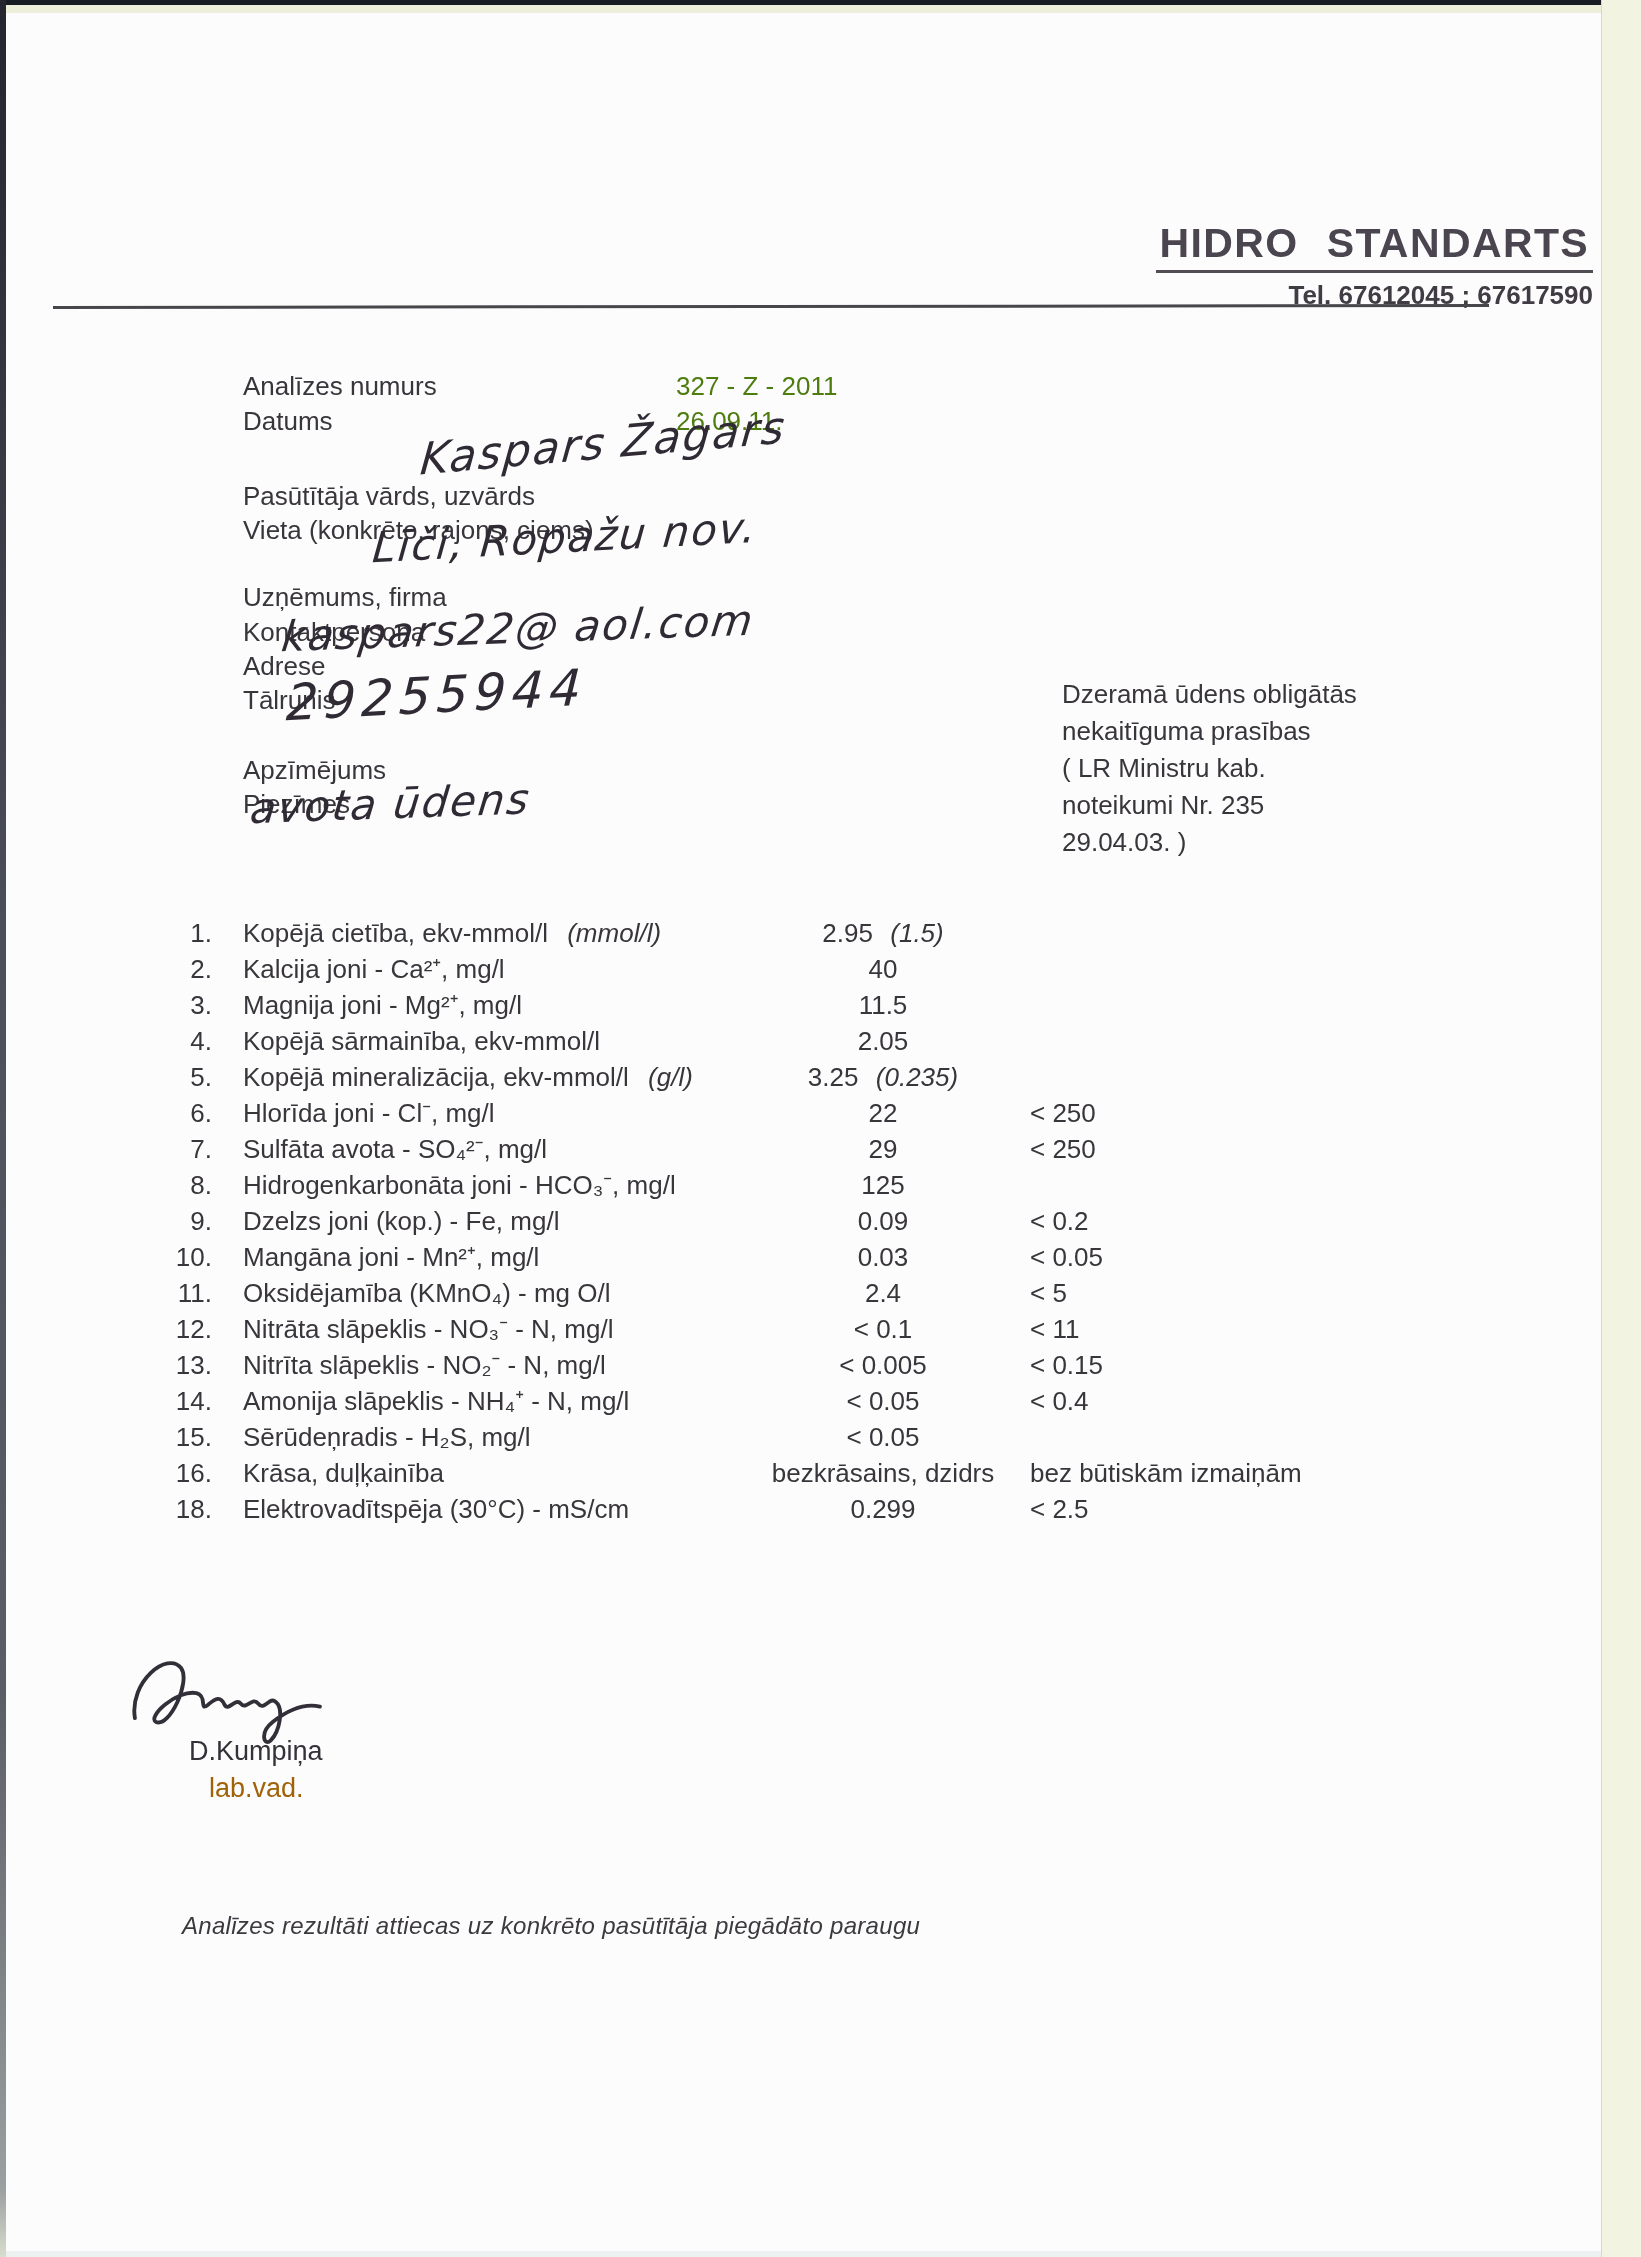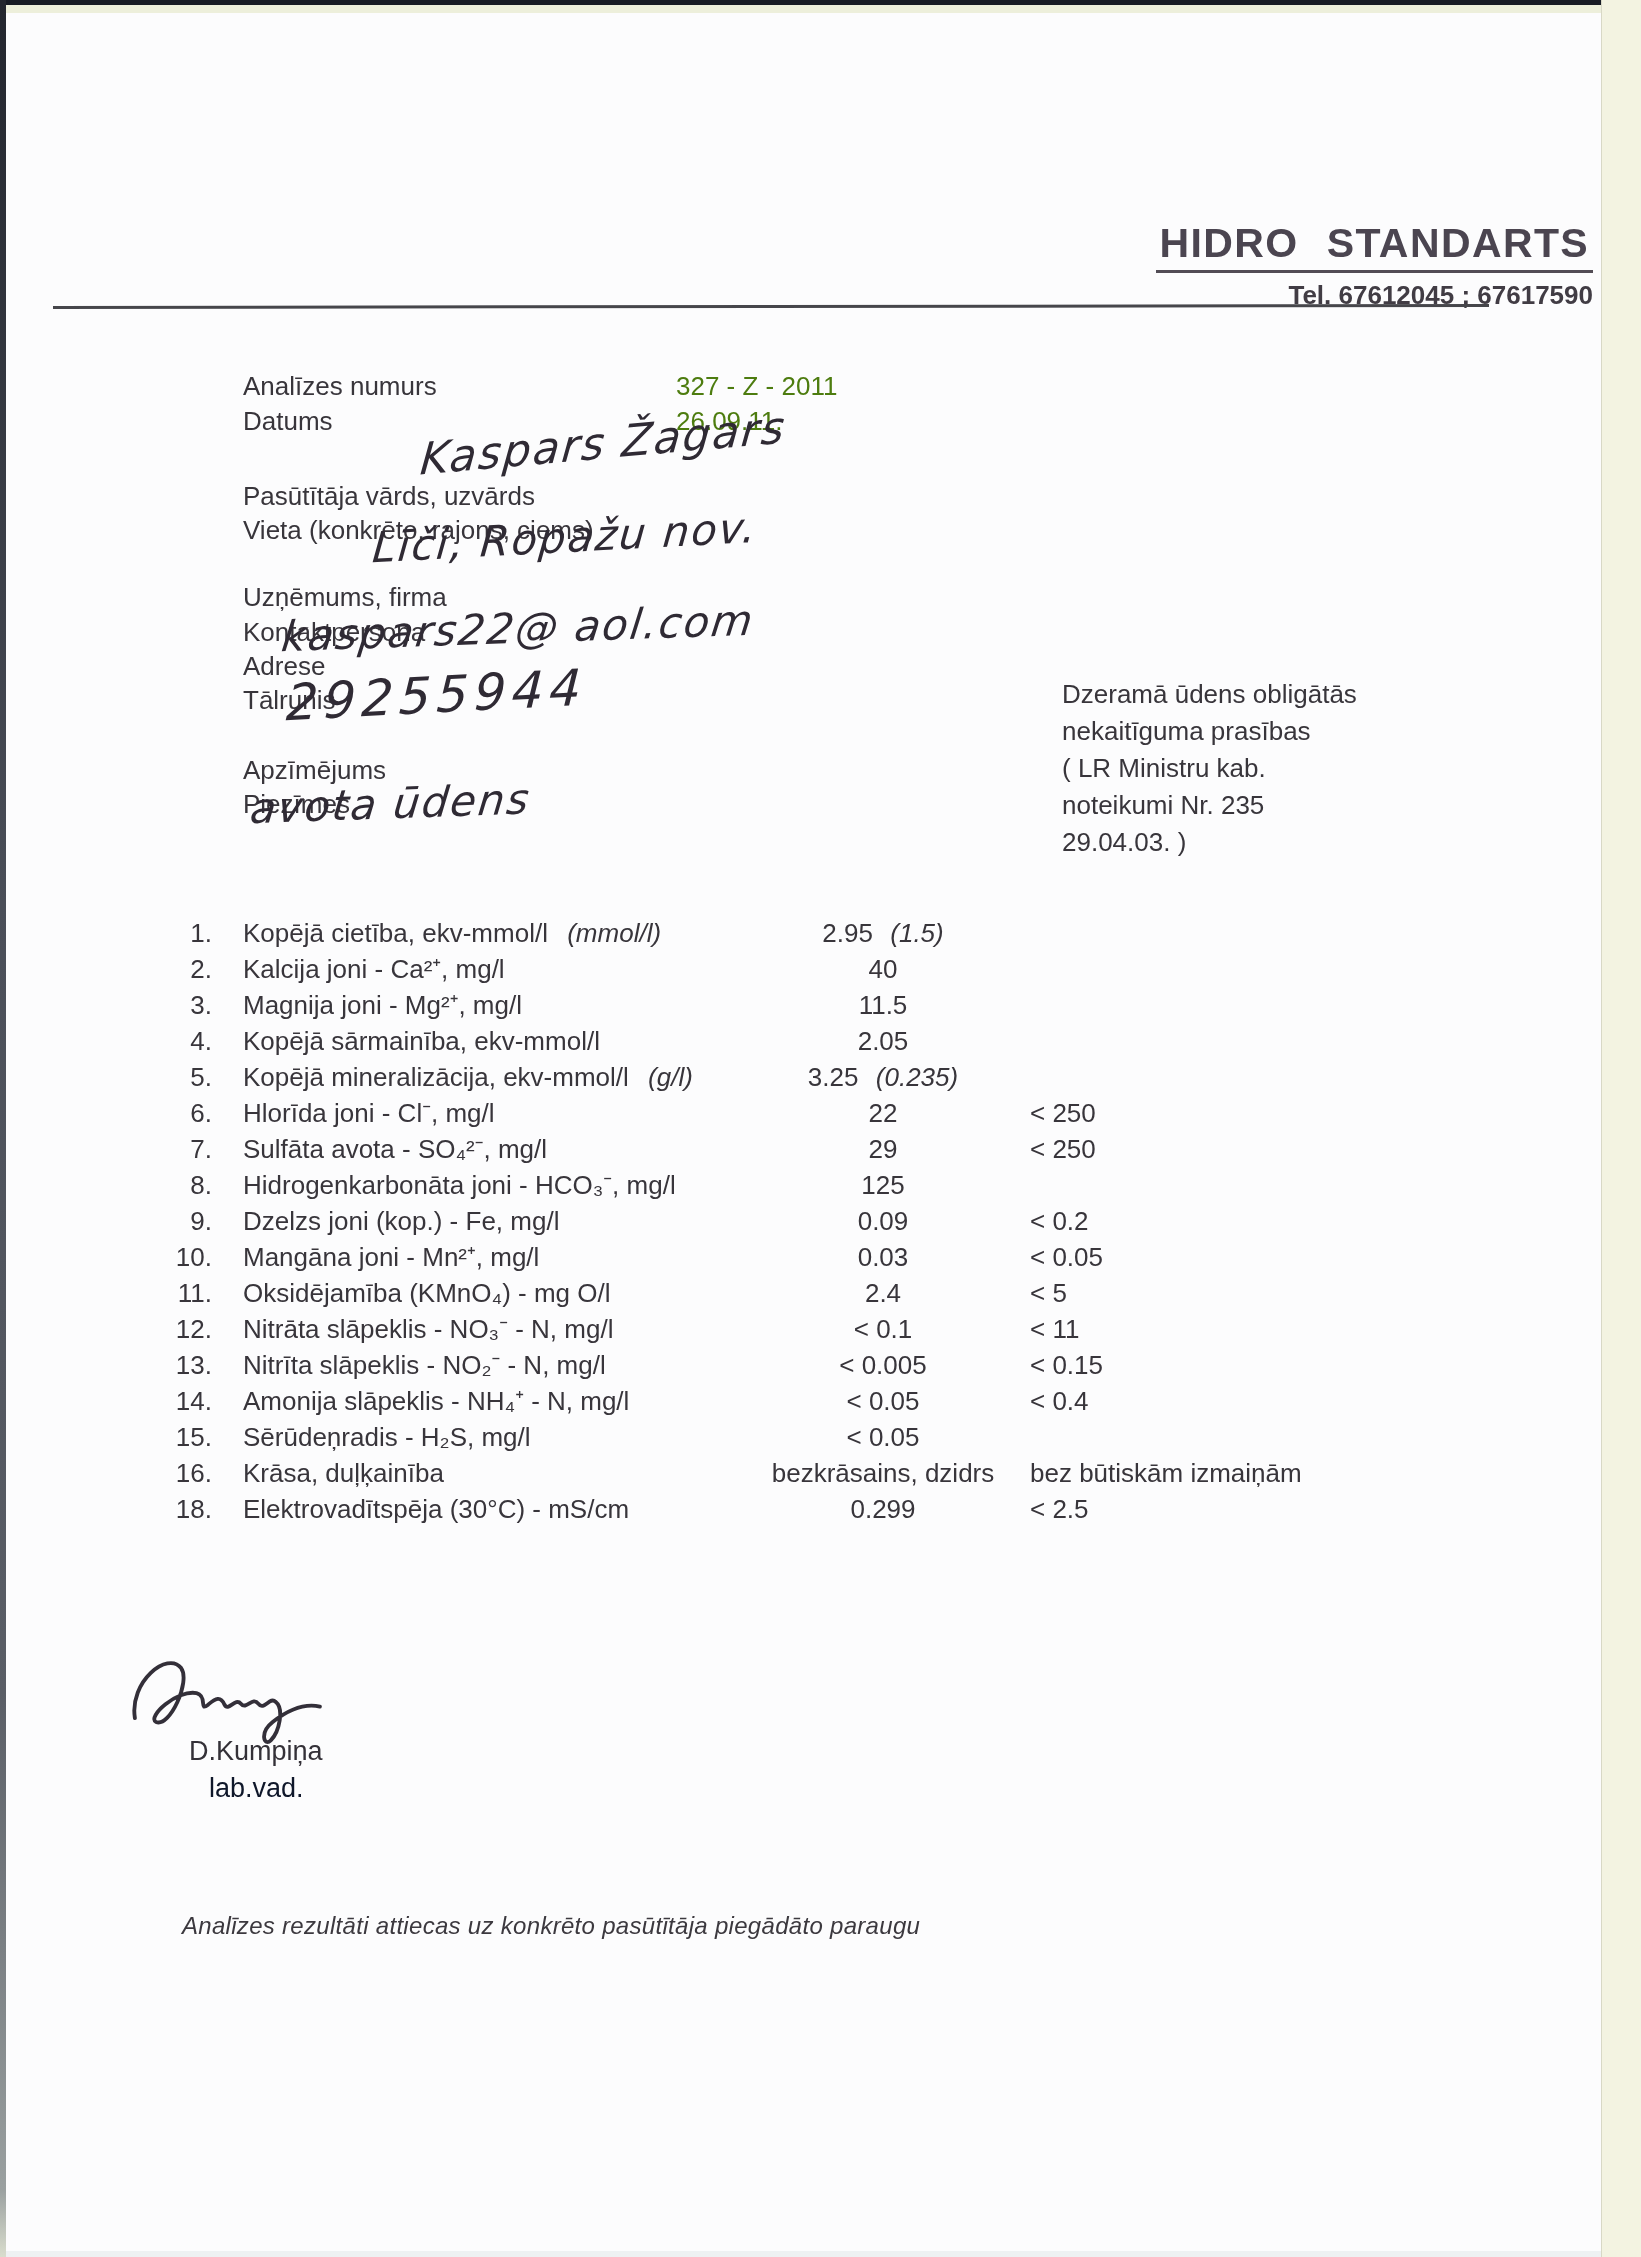--- a/index.html
+++ b/index.html
@@ -65,21 +65,21 @@
   .c-num{position:absolute;left:135px;width:77px;text-align:right;}
   .c-label{position:absolute;left:243px;white-space:nowrap;}
   .c-note:not(:empty){font-style:italic;margin-left:19.3px;}
   .c-value{position:absolute;left:690px;width:386px;text-align:center;white-space:nowrap;}
   .c-vnote:not(:empty){font-style:italic;margin-left:17.4px;}
   .c-limit{position:absolute;left:1030px;width:386px;text-align:left;white-space:nowrap;}
 
   
   .sig-scrawl{position:absolute;left:127px;top:1643px;}
   .sig-name{position:absolute;left:189px;top:1736px;font-size:27px;color:#343138;}
-  .sig-title{position:absolute;left:209px;top:1773px;font-size:27px;color:#0f172a;}
+  .sig-title{position:absolute;left:209px;top:1773px;font-size:27px;color:#a16207;}
 
   
   .footer-note{position:absolute;left:182px;top:1912px;font-size:24px;font-style:italic;color:#3c393f;letter-spacing:0.3px;}
 </style>
 </head>
 <body>
 
 <div class="page">
 
   <div class="edge-top-dark"></div>

